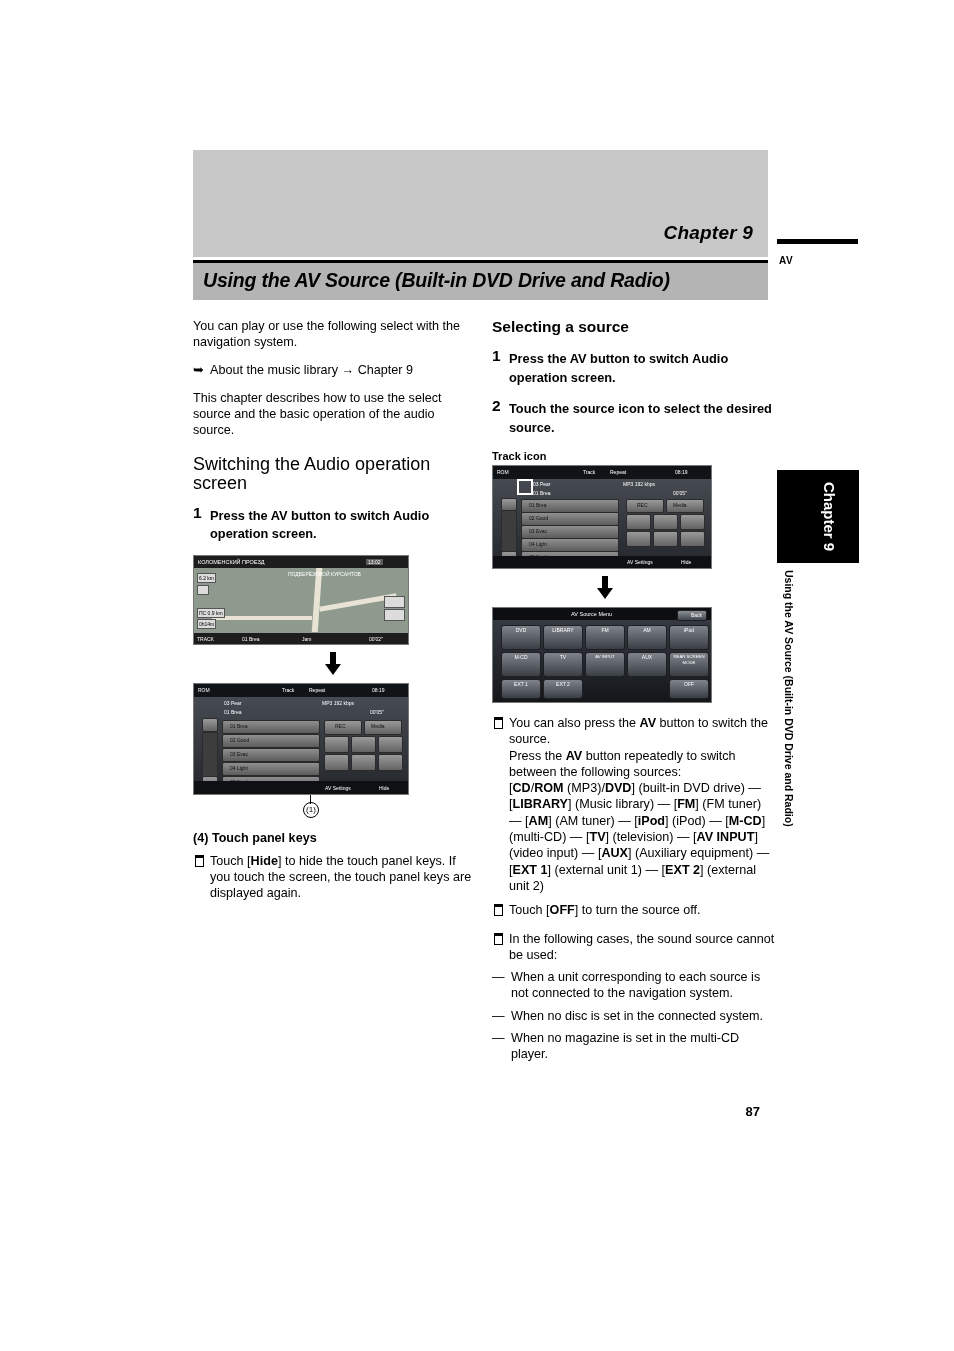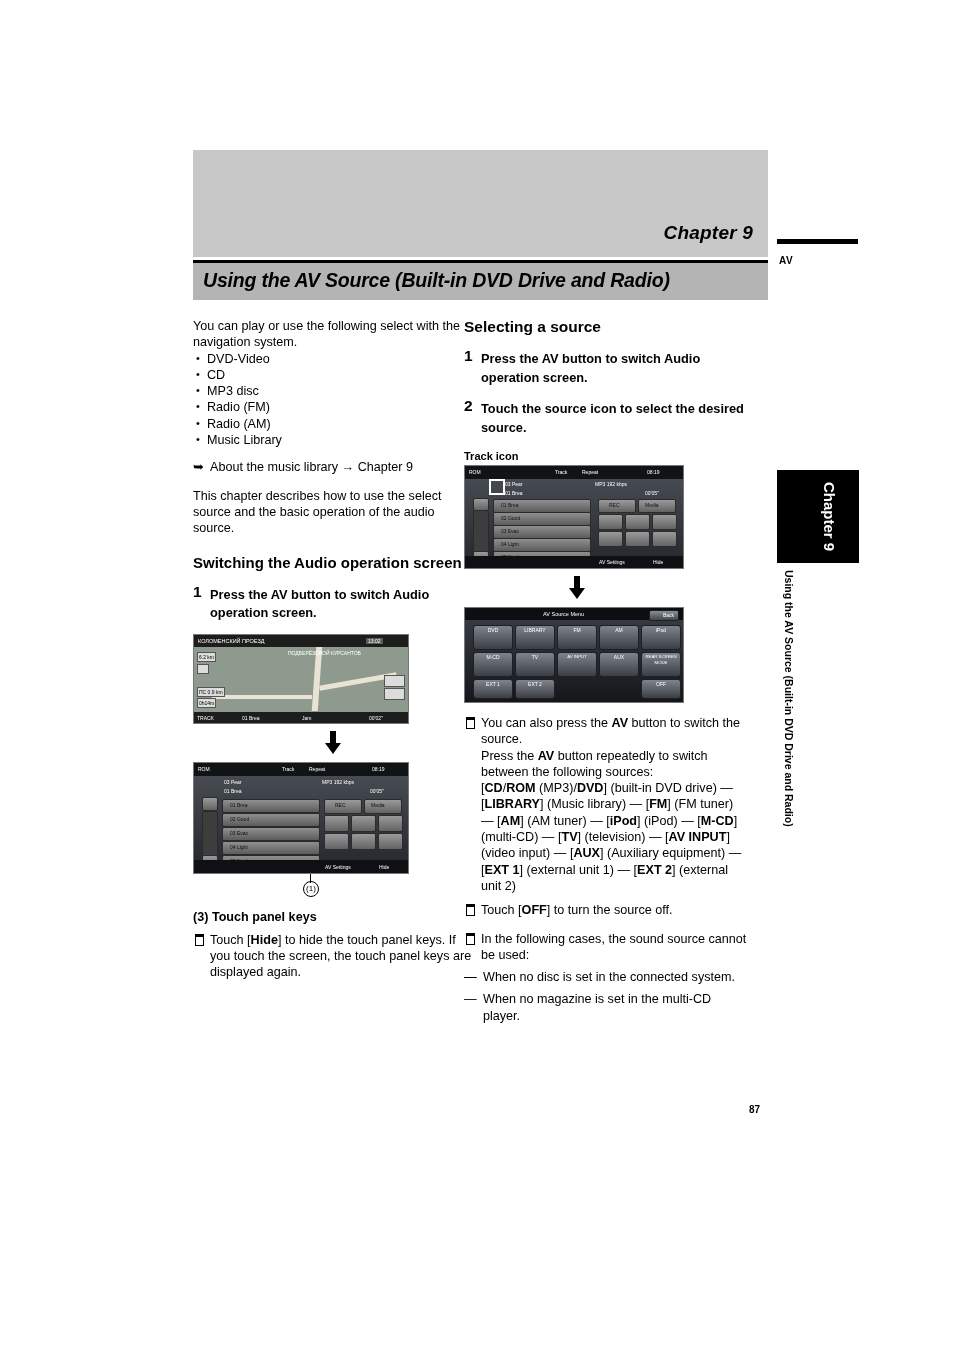--- a/index.html
+++ b/index.html
@@ -110,21 +110,21 @@
 
   
   .col-left {
     position: absolute;
     left: 193px;
     top: 318px;
     width: 280px;
   }
   .col-right {
     position: absolute;
-    left: 464px;
+    left: 492px;
     top: 318px;
     width: 283px;
   }
 
   p, li { margin: 0; }
   .body-text {
     font-size: 12.6px;
     line-height: 16.3px;
   }
   .bullets {
@@ -159,22 +159,22 @@
     font-size: 13px;
   }
   .h2 {
     font-size: 15.5px;
     font-weight: bold;
     margin-top: 23px;
     padding-bottom: 3px;
     border-bottom: 2px solid #000;
   }
   .h3 {
-    font-size: 15px;
-    font-weight: bold;
+    font-size: 18px;
+    font-weight: normal;
     line-height: 19px;
     margin-top: 16px;
   }
   .h2r {
     font-size: 15.5px;
     font-weight: bold;
   }
   .step {
     position: relative;
     margin-top: 13px;
@@ -380,21 +380,21 @@
     color: #fff;
   }
   .menushot .mbtn.small span { font-size: 4.3px; line-height: 5.5px; }
 
   .page-num {
     position: absolute;
     left: 700px;
     top: 1104px;
     width: 60px;
     text-align: right;
-    font-size: 10px;
+    font-size: 13px;
     font-weight: bold;
   }
   b { font-weight: bold; }
 </style>
 </head>
 <body>
 
 <div class="grey-band"></div>
 <div class="chapter-num">Chapter 9</div>
 <div class="title-bar">
@@ -405,28 +405,20 @@
 <div class="av-label">AV</div>
 <div class="side-tab">
   <div class="side-tab-text">Chapter 9</div>
 </div>
 <div class="side-vert-text">Using the AV Source (Built-in DVD Drive and Radio)</div>
 
 <div class="col-left">
 
   <p class="body-text">You can play or use the following select with the navigation system.</p>
 
-  <ul class="bullets">
-    <li>DVD-Video</li>
-    <li>CD</li>
-    <li>MP3 disc</li>
-    <li>Radio (FM)</li>
-    <li>Radio (AM)</li>
-    <li>Music Library</li>
-  </ul>
 
   <div class="ref-line">
     <span class="hook">➥</span>
     <span>About the music library → Chapter 9</span>
   </div>
 
   <p class="body-text" style="margin-top:12px;">This chapter describes how to use the select source and the basic operation of the audio source.</p>
 
   <div class="h3">Switching the Audio operation screen</div>
 
@@ -505,21 +497,21 @@
     <div class="botbar"></div>
     <div class="tiny" style="left:131px; bottom:3px;">AV Settings</div>
     <div class="tiny" style="left:185px; bottom:3px;">Hide</div>
   </div>
 
   <div class="callout-1">
     <div class="line"></div>
     <div class="circ">(1)</div>
   </div>
 
-  <div class="cap-bold">(3) Touch panel keys</div>
+  <div class="cap-bold">(4) Touch panel keys</div>
 
   <div class="note">
     <span class="sq"></span>
     <span>Touch [<b>Hide</b>] to hide the touch panel keys. If you touch the screen, the touch panel keys are displayed again.</span>
   </div>
 </div>
 
 <div class="col-right">
 
   <div class="h2r">Selecting a source</div>
@@ -644,20 +636,21 @@
     <span>Touch [<b>OFF</b>] to turn the source off.</span>
   </div>
 
   <div class="note" style="margin-top:12px;">
     <span class="sq"></span>
     <span>In the following cases, the sound source cannot be used:</span>
   </div>
 
   <div class="dash">
     <span class="d">—</span>
+    <span>When a unit corresponding to each source is not connected to the navigation system.</span>
   </div>
   <div class="dash">
     <span class="d">—</span>
     <span>When no disc is set in the connected system.</span>
   </div>
   <div class="dash">
     <span class="d">—</span>
     <span>When no magazine is set in the multi-CD player.</span>
   </div>
 </div>

